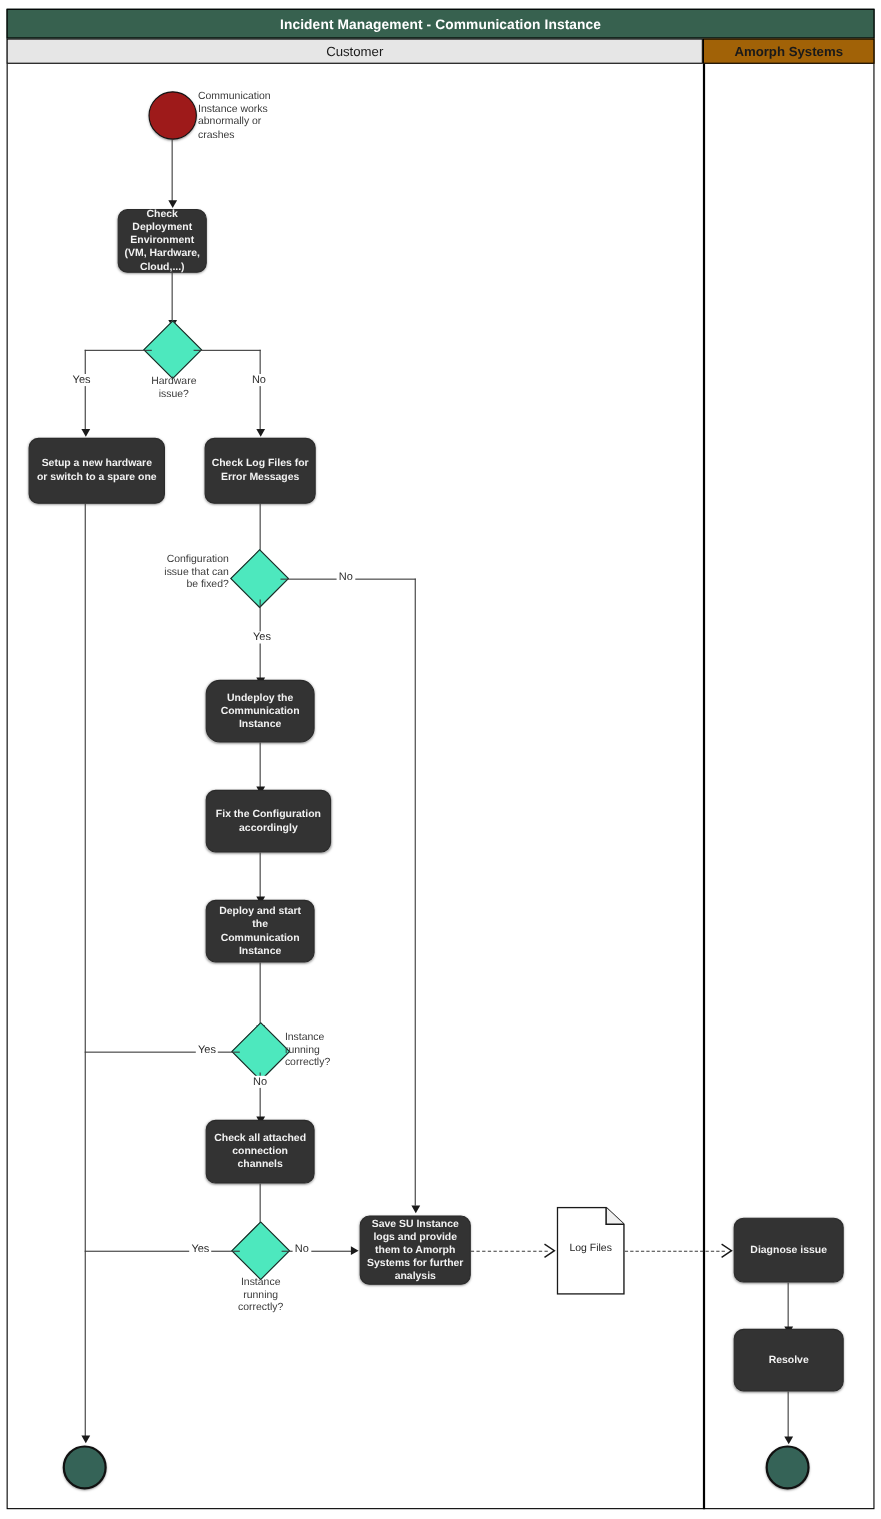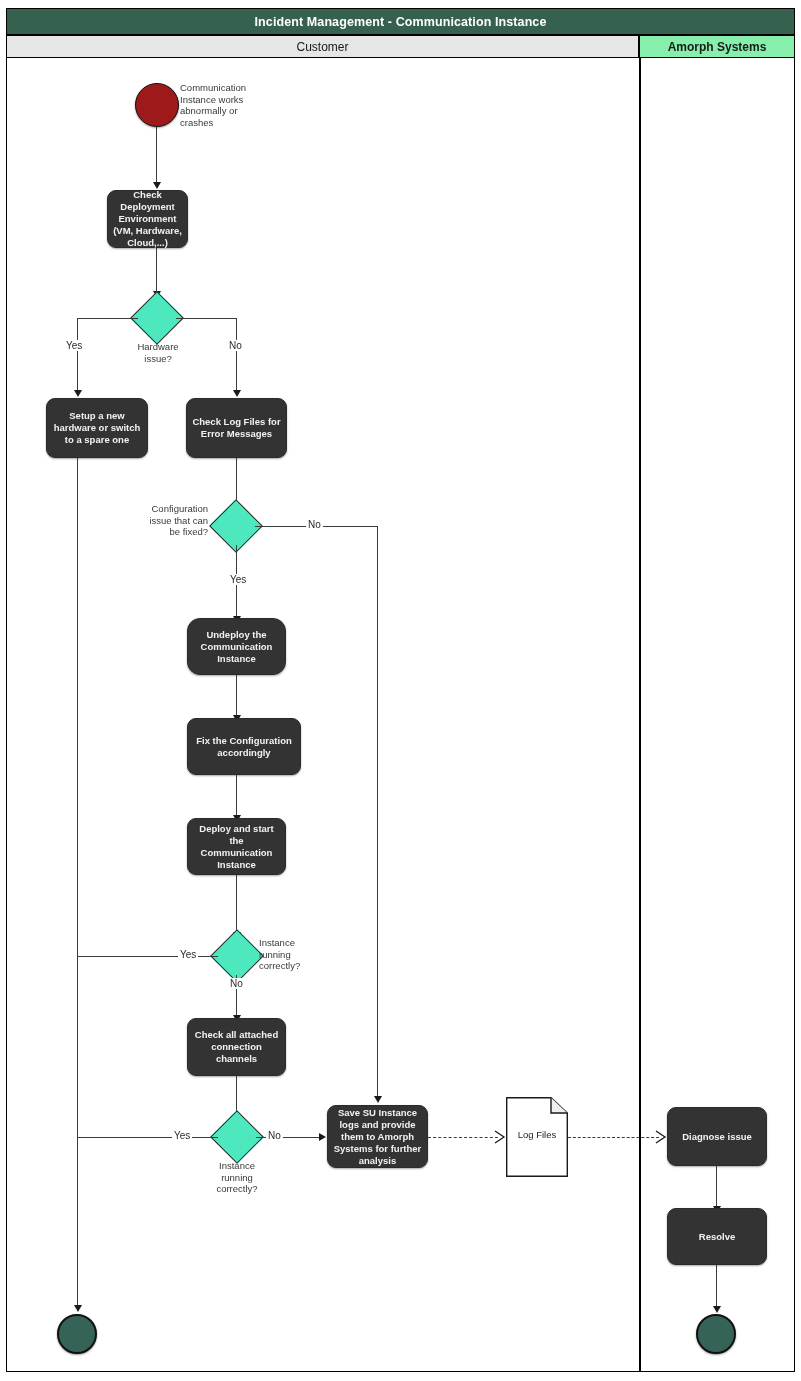--- a/index.html
+++ b/index.html
@@ -45,21 +45,21 @@
     background: #E6E6E6;
     border: 1.5px solid #000;
     box-sizing: border-box;
     display: flex; align-items: center; justify-content: center;
     font-size: 12px; color: #1a1a1a;
   }
   #lane-head-amorph {
     position: absolute;
     left: 639px; top: 35px;
     width: 156px; height: 23px;
-    background: #86efac;
+    background: #a16207;
     border: 1.5px solid #000;
     box-sizing: border-box;
     display: flex; align-items: center; justify-content: center;
     font-size: 12px; font-weight: bold; color: #1a1a1a;
   }
   #lane-divider {
     position: absolute;
     left: 639px; top: 58px;
     width: 1.5px; height: 1314px;
     background: #000;
@@ -191,21 +191,21 @@
   <div class="ln ln-h" style="left:77px; top:317.5px; width:61px;"></div>
   <div class="ln ln-v" style="left:77px; top:317.5px; height:73px;"></div>
   <div class="arrow-d" style="left:73.5px; top:390px;"></div>
   <div class="edge-label" style="left:64px; top:340px;">Yes</div>
 
   <div class="ln ln-h" style="left:176px; top:317.5px; width:61px;"></div>
   <div class="ln ln-v" style="left:236px; top:317.5px; height:73px;"></div>
   <div class="arrow-d" style="left:232.5px; top:390px;"></div>
   <div class="edge-label" style="left:227px; top:340px;">No</div>
 
-  <div class="node task" style="left:26px; top:398px; width:102px; height:60px;margin-left:20px;">Setup a new hardware or switch to a spare one</div>
+  <div class="node task" style="left:26px; top:398px; width:124px; height:60px;">Setup a new hardware or switch to a spare one</div>
 
   <div class="ln ln-v" style="left:77px; top:458px; height:850px;"></div>
   <div class="arrow-d" style="left:73.5px; top:1305px;"></div>
 
   <div class="node task" style="left:186px; top:398px; width:101px; height:60px;">Check Log Files for Error Messages</div>
 
   <div class="ln ln-v" style="left:236px; top:458px; height:48px;"></div>
   <div class="arrow-d" style="left:232.5px; top:505px;"></div>
 
   <div class="node decision" style="left:217px; top:507px; width:38px; height:38px;"></div>

